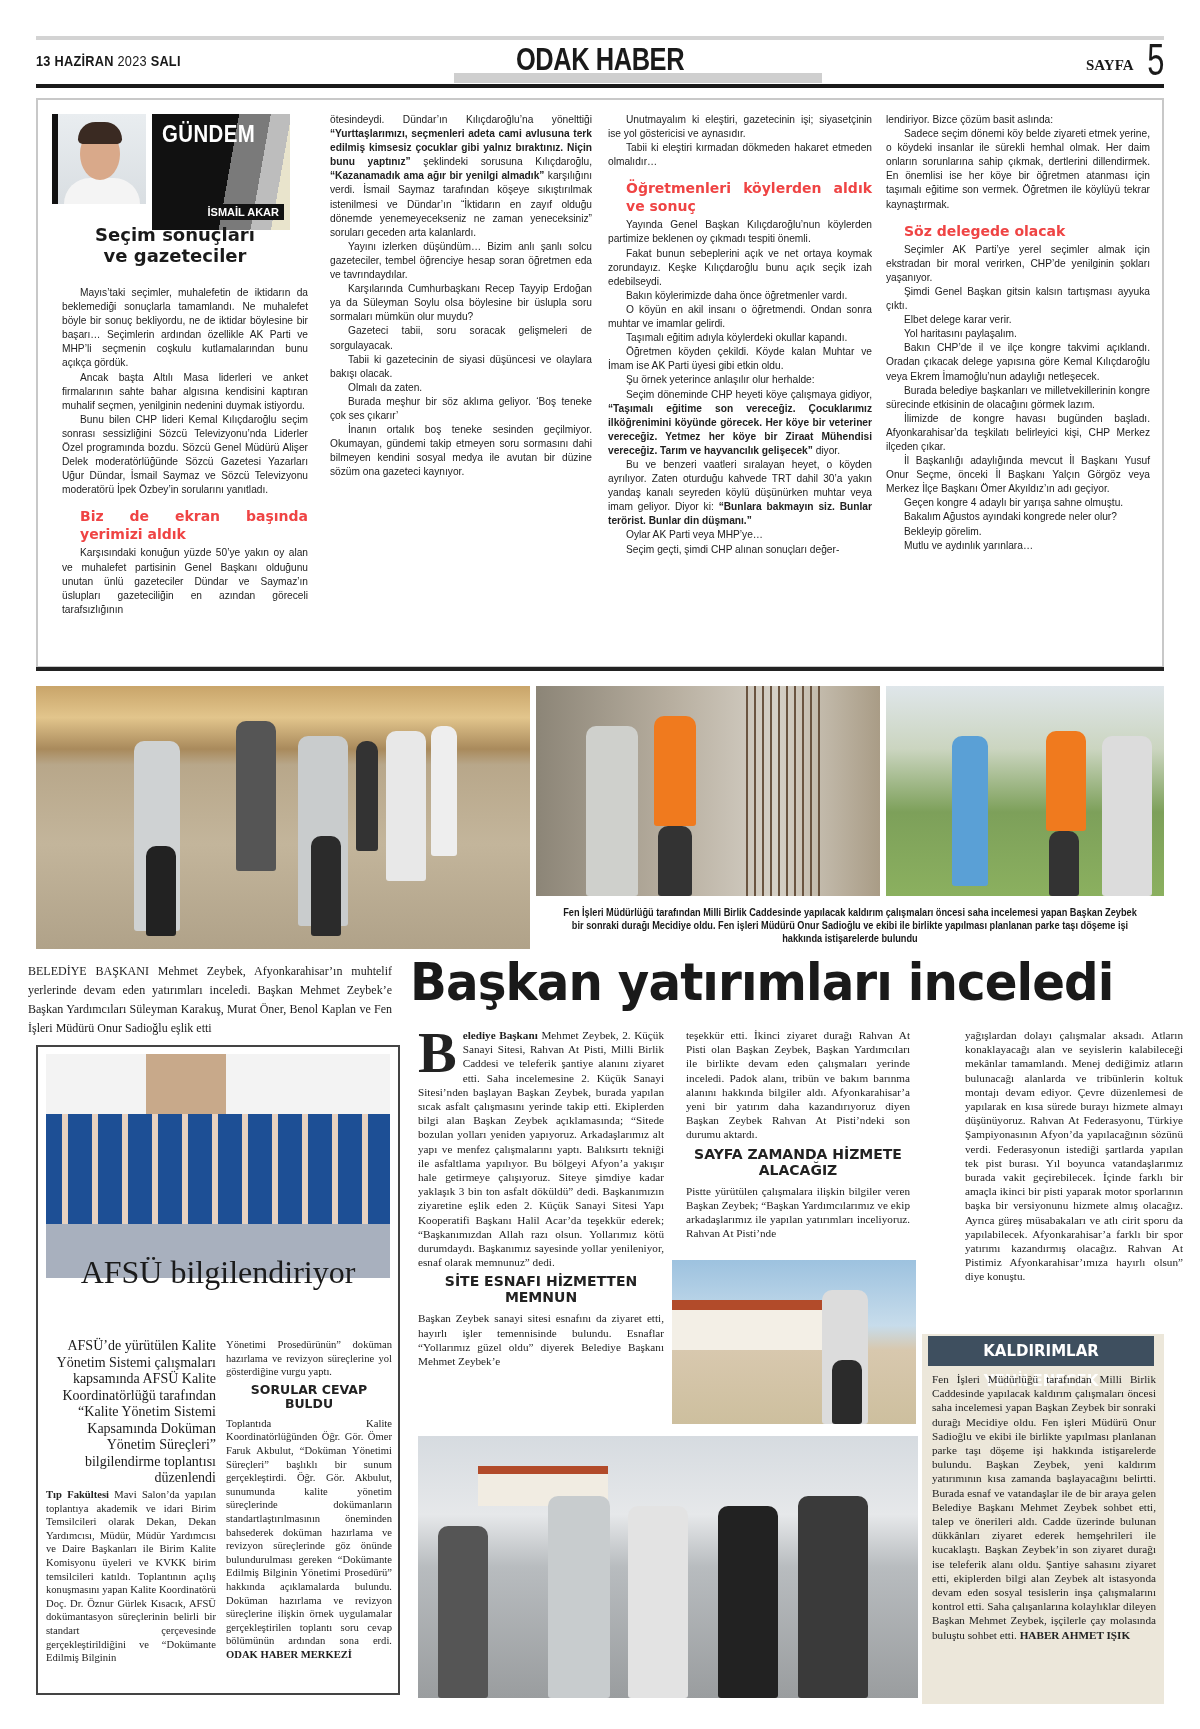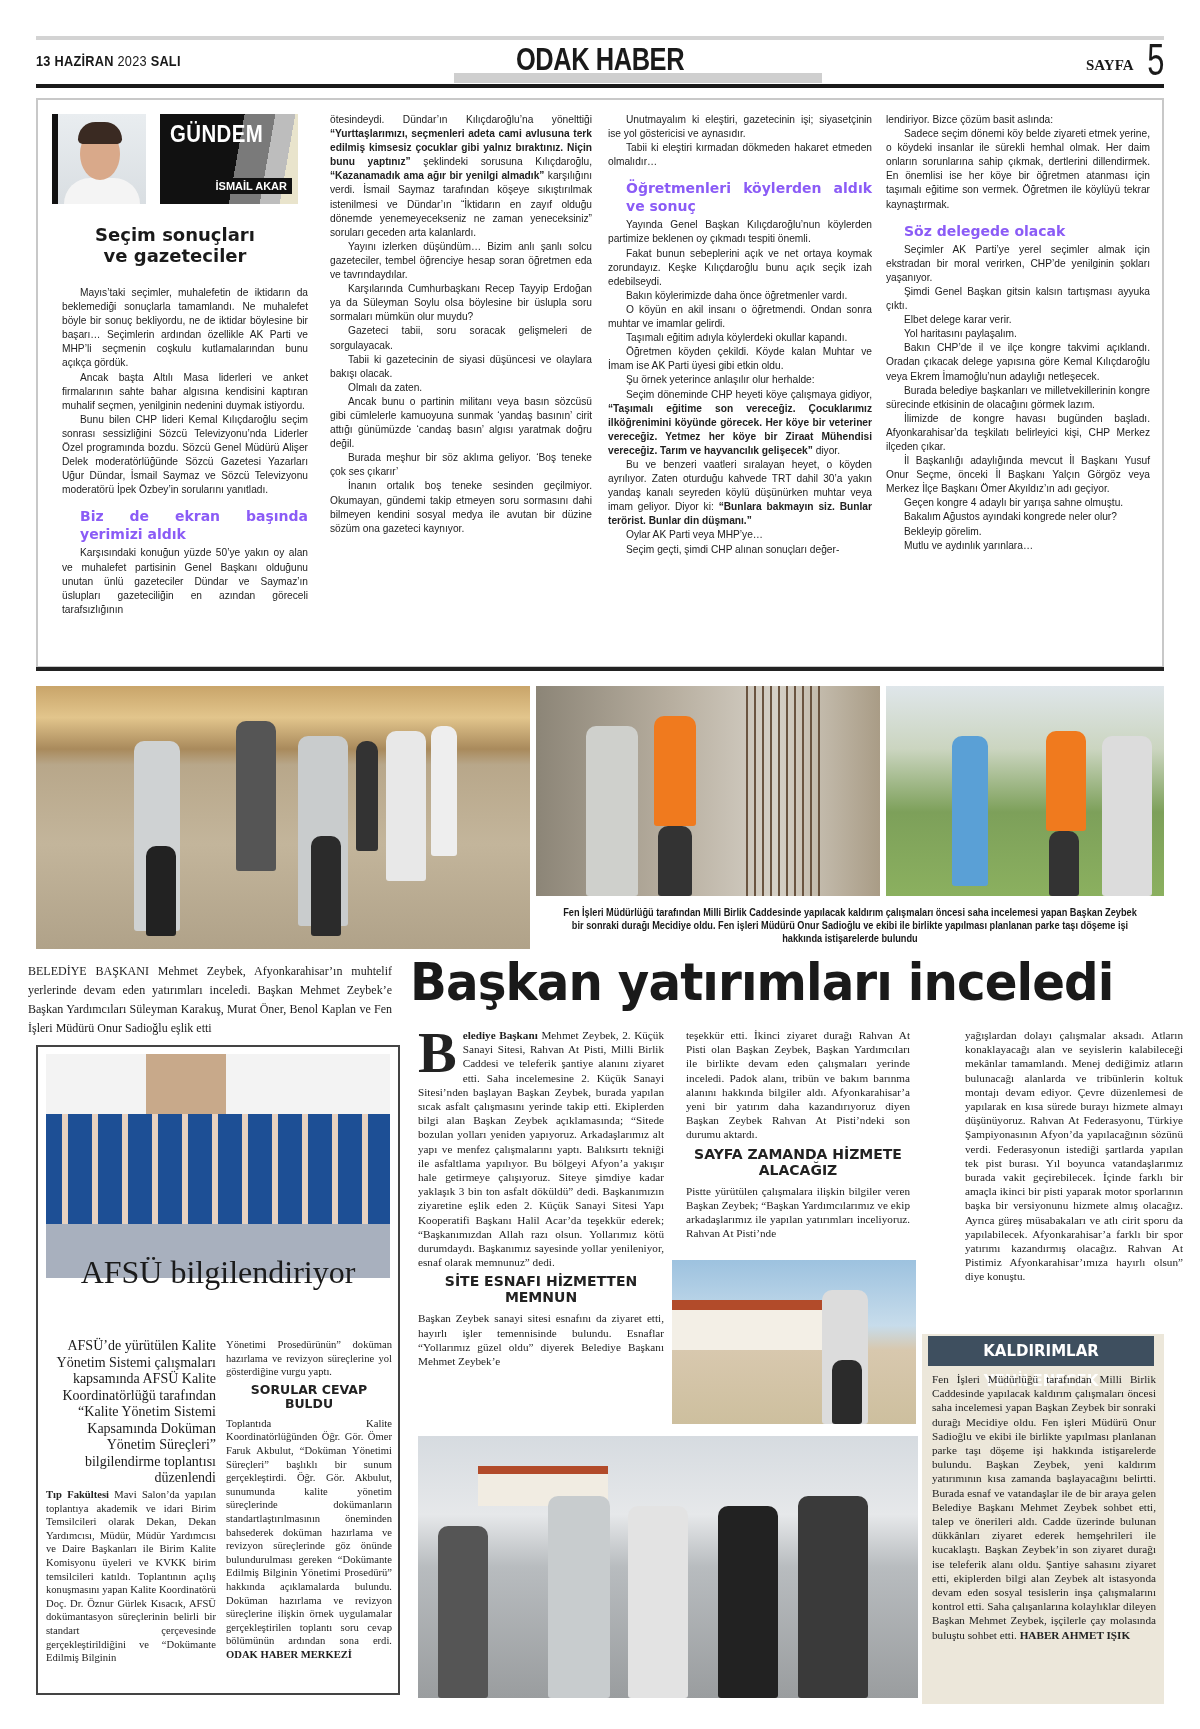--- a/index.html
+++ b/index.html
@@ -16,28 +16,28 @@
 .rule-thick{position:absolute;left:36px;top:84px;width:1128px;height:4px;background:#1a1a1a}
 
 
 .colbox{position:absolute;left:36px;top:98px;width:1128px;height:570px;border:2px solid #c8c8c8}
 .colbox-bottom{position:absolute;left:36px;top:667px;width:1128px;height:4px;background:#222}
 .leftbar{position:absolute;left:52px;top:114px;width:6px;height:90px;background:#111}
 .portrait{position:absolute;left:58px;top:114px;width:88px;height:90px;background:linear-gradient(180deg,#e9edf0,#d9dee2)}
 .portrait .face{position:absolute;left:22px;top:14px;width:40px;height:52px;border-radius:50%;background:#d9a98a}
 .portrait .hair{position:absolute;left:20px;top:8px;width:44px;height:22px;border-radius:22px 22px 6px 6px;background:#3a2a22}
 .portrait .shirt{position:absolute;left:6px;top:64px;width:76px;height:26px;border-radius:30px 30px 0 0;background:#f4f4f4}
-.gundem{position:absolute;left:160px;top:114px;width:138px;height:90px;background:linear-gradient(100deg,#111 0 55%,#7a7a7a 55% 75%,#bdbdbd 75% 88%,#e9e4cc 88%);overflow:hidden}
+.gundem{position:absolute;left:152px;top:114px;width:138px;height:116px;background:linear-gradient(100deg,#111 0 55%,#7a7a7a 55% 75%,#bdbdbd 75% 88%,#e9e4cc 88%);overflow:hidden}
 .gundem .g{position:absolute;left:10px;top:6px;color:#fff;font-family:"Liberation Sans",sans-serif;font-weight:900;font-size:24px;letter-spacing:.5px;transform:scaleX(.85);transform-origin:left}
 .gundem .name{position:absolute;right:6px;bottom:10px;background:#111;color:#fff;font-family:"Liberation Sans",sans-serif;font-weight:bold;font-size:11px;padding:2px 5px}
 .col-head{position:absolute;left:60px;top:224px;width:230px;text-align:center;font-family:"DejaVu Sans",sans-serif;font-weight:900;font-size:18px;line-height:21px}
 .coltext{position:absolute;font-family:"Liberation Sans",sans-serif;font-size:10.2px;line-height:14.1px;text-align:justify;color:#222}
 .coltext p{text-indent:18px}
 .coltext p.ni{text-indent:0}
-.coltext h4{font-family:"DejaVu Sans",sans-serif;font-weight:900;font-size:14px;line-height:18px;margin:10px 0 3px 18px;color:#8b5cf6}
+.coltext h4{font-family:"DejaVu Sans",sans-serif;font-weight:900;font-size:14px;line-height:18px;margin:10px 0 3px 18px;color:#ef4444}
 .coltext b{font-weight:bold}
 
 
 .photo{position:absolute;overflow:hidden}
 .ph1{left:36px;top:686px;width:494px;height:263px;background:linear-gradient(180deg,#c9a56a 0,#e2c58c 12%,#a98a5c 24%,#b8a78a 30%,#c3b59b 60%,#b0a289)}
 .ph2{left:536px;top:686px;width:344px;height:210px;background:linear-gradient(90deg,#8c8577,#b8afa0 40%,#d5d0c6 70%,#a99c86)}
 .ph3{left:886px;top:686px;width:278px;height:210px;background:linear-gradient(180deg,#dfe6ea 0,#cbd5c0 30%,#7da05a 60%,#8bb05f)}
 .person{position:absolute;border-radius:10px 10px 3px 3px}
 .caption-top{position:absolute;left:536px;top:906px;width:628px;text-align:center;font-family:"Liberation Sans",sans-serif;font-weight:bold;font-size:10px;line-height:13px;transform:scaleX(.92)}
 
@@ -103,21 +103,20 @@
   <p>Karşısındaki konuğun yüzde 50’ye yakın oy alan ve muhalefet partisinin Genel Başkanı olduğunu unutan ünlü gazeteciler Dündar ve Saymaz’ın üslupları gazeteciliğin en azından göreceli tarafsızlığının</p>
 </div>
 
 <div class="coltext" style="left:330px;top:113px;width:262px;">
   <p class="ni"><span>ötesindeydi. Dündar’ın Kılıçdaroğlu’na yönelttiği</span> <b>“Yurttaşlarımızı, seçmenleri adeta cami avlusuna terk edilmiş kimsesiz çocuklar gibi yalnız bıraktınız. Niçin bunu yaptınız”</b> <span>şeklindeki sorusuna Kılıçdaroğlu,</span> <b>“Kazanamadık ama ağır bir yenilgi almadık”</b> <span>karşılığını verdi. İsmail Saymaz tarafından köşeye sıkıştırılmak istenilmesi ve Dündar’ın “İktidarın en zayıf olduğu dönemde yenemeyecekseniz ne zaman yeneceksiniz” soruları geceden arta kalanlardı.</span></p>
   <p>Yayını izlerken düşündüm… Bizim anlı şanlı solcu gazeteciler, tembel öğrenciye hesap soran öğretmen eda ve tavrındaydılar.</p>
   <p>Karşılarında Cumhurbaşkanı Recep Tayyip Erdoğan ya da Süleyman  Soylu olsa böylesine bir üslupla soru sormaları mümkün olur muydu?</p>
   <p>Gazeteci tabii, soru soracak gelişmeleri de sorgulayacak.</p>
   <p>Tabii ki gazetecinin de siyasi düşüncesi ve olaylara bakışı olacak.</p>
   <p>Olmalı da zaten.</p>
-  <p>Ancak bunu o partinin militanı veya basın sözcüsü gibi cümlelerle kamuoyuna sunmak ‘yandaş basının’ cirit attığı günümüzde ‘candaş basın’ algısı yaratmak doğru değil.</p>
   <p>Burada meşhur bir söz aklıma geliyor. ‘Boş teneke çok ses çıkarır’</p>
   <p>İnanın ortalık boş teneke sesinden geçilmiyor. Okumayan, gündemi takip etmeyen soru sormasını dahi bilmeyen kendini sosyal medya ile avutan bir düzine sözüm ona gazeteci kaynıyor.</p>
 </div>
 
 <div class="coltext" style="left:608px;top:113px;width:264px;">
   <p>Unutmayalım ki eleştiri, gazetecinin işi; siyasetçinin ise yol göstericisi ve aynasıdır.</p>
   <p>Tabii ki eleştiri kırmadan dökmeden hakaret etmeden olmalıdır…</p>
   <h4>Öğretmenleri köylerden aldık ve sonuç</h4>
   <p>Yayında Genel Başkan Kılıçdaroğlu’nun köylerden partimize beklenen oy çıkmadı tespiti önemli.</p>
   <p>Fakat bunun sebeplerini açık ve net ortaya koymak zorundayız. Keşke Kılıçdaroğlu bunu açık seçik izah edebilseydi.</p>

